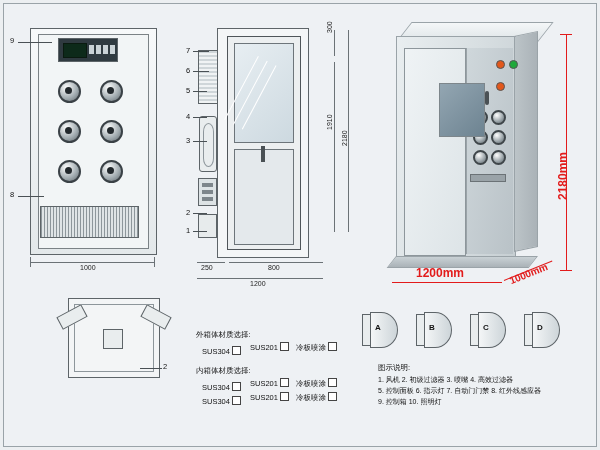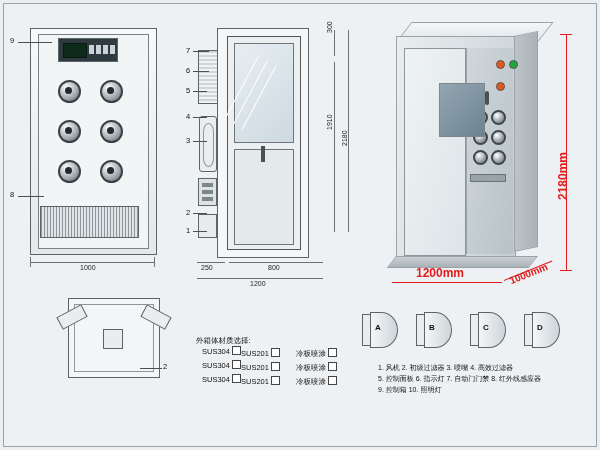--- a/index.html
+++ b/index.html
@@ -67,25 +67,25 @@
   
   #lamps{position:absolute;left:362px;top:312px;width:215px;height:42px;}
   .lamp{position:absolute;top:0;width:46px;height:36px;}
   .lamp .bracket{position:absolute;left:0;top:2px;width:8px;height:30px;border:1px solid #5d6468;background:#e9edee;}
   .lamp .dome{position:absolute;left:8px;top:0;width:26px;height:34px;border:1px solid #5d6468;border-radius:0 60% 60% 0/0 50% 50% 0;background:linear-gradient(90deg,#f4f6f7,#cdd5d9);}
   .lamp .tag{position:absolute;left:13px;top:11px;font-size:8px;font-weight:bold;color:#111;}
 
   
   #specs{position:absolute;left:196px;top:318px;width:150px;}
   .specrow{position:relative;height:14px;font-size:7.5px;color:#111;}
-  .specrow .o1{position:absolute;left:6px;top:0;}
-  .specrow .o2{position:absolute;left:45px;top:2px;}
+  .specrow .o1{position:absolute;left:6px;top:6px;}
+  .specrow .o2{position:absolute;left:54px;top:2px;}
   .specrow .o3{position:absolute;left:100px;top:2px;}
   .cb{display:inline-block;width:7px;height:7px;border:1px solid #444;background:#fff;vertical-align:-1px;margin-left:2px;}
-  .sechead{font-size:7.5px;color:#111;margin-top:18px;}
+  .sechead{font-size:7.5px;color:#111;margin-top:12px;}
 
   #legend{position:absolute;left:378px;top:362px;width:200px;font-size:7px;color:#111;line-height:11px;}
   #legend .ttl{font-size:7.5px;margin-bottom:1px;}
 
   .leader{position:absolute;background:#4a5155;height:1px;}
   .num{position:absolute;font-size:7.5px;color:#111;}
   .tick{position:absolute;background:#6b7276;}
 </style>
 </head>
 <body>
@@ -235,30 +235,32 @@
     </div>
   </div>
 
   <div id="specs">
     <div class="sechead">外箱体材质选择:</div>
     <div class="specrow">
       <span class="o1"><span>SUS304</span><span class="cb"></span></span>
       <span class="o2"><span>SUS201</span><span class="cb"></span></span>
       <span class="o3"><span>冷板喷涂</span><span class="cb"></span></span>
     </div>
+    <div class="sechead">内箱体材质选择:</div>
     <div class="specrow">
       <span class="o1"><span>SUS304</span><span class="cb"></span></span>
       <span class="o2"><span>SUS201</span><span class="cb"></span></span>
       <span class="o3"><span>冷板喷涂</span><span class="cb"></span></span>
     </div>
     <div class="specrow">
       <span class="o1"><span>SUS304</span><span class="cb"></span></span>
       <span class="o2"><span>SUS201</span><span class="cb"></span></span>
       <span class="o3"><span>冷板喷涂</span><span class="cb"></span></span>
     </div>
   </div>
 
   <div id="legend">
+    <div class="ttl">图示说明:</div>
     <div>1. 风机    2. 初级过滤器   3. 喷嘴   4. 高效过滤器</div>
     <div>5. 控制面板   6. 指示灯   7. 自动门门禁   8. 红外线感应器</div>
     <div>9. 控制箱    10. 照明灯</div>
   </div>
 </div>
 
 </body></html>

